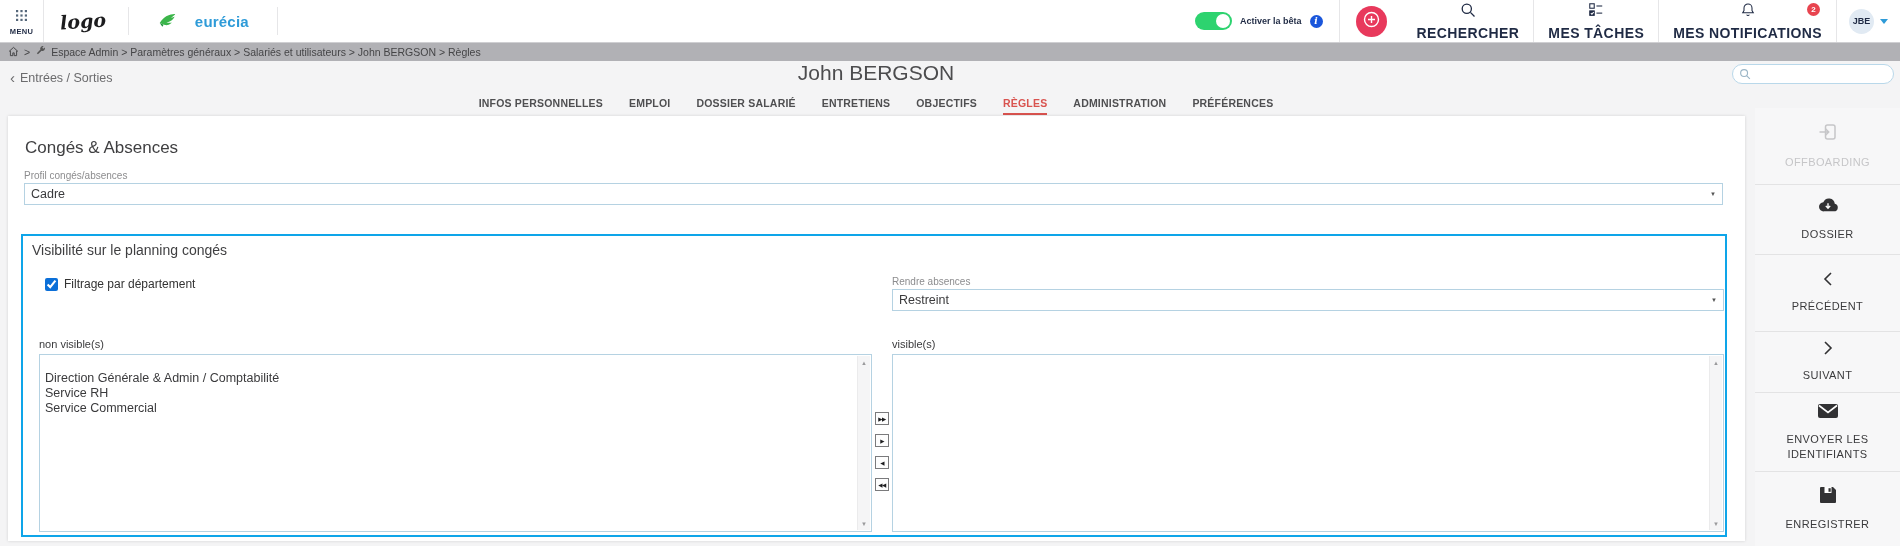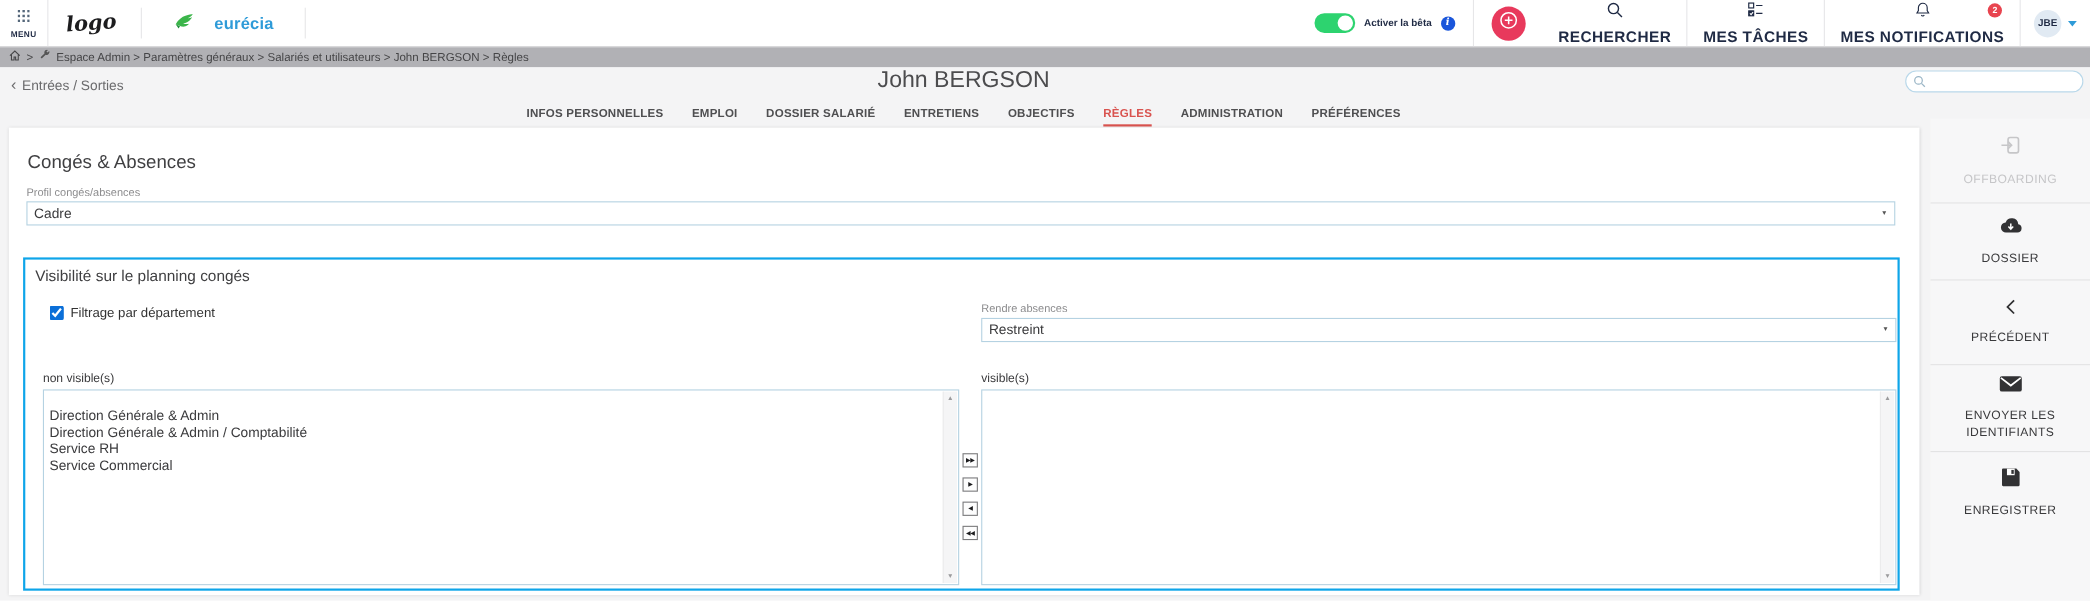--- a/index.html
+++ b/index.html
@@ -250,21 +250,20 @@
     <div class="field-label rendre-label">Rendre absences</div>
     <div class="select restreint-select">
       <span>Restreint</span>
       <span class="arr">▼</span>
     </div>
 
     <div class="list-label nonvis-label">non visible(s)</div>
     <div class="list-label vis-label">visible(s)</div>
 
     <div class="listbox left">
-      <div class="list-item">Direction Générale &amp; Admin</div>
       <div class="list-item">Direction Générale &amp; Admin / Comptabilité</div>
       <div class="list-item">Service RH</div>
       <div class="list-item">Service Commercial</div>
       <div class="scrollbar">
         <div class="scroll-arrow">▲</div>
         <div class="scroll-arrow">▼</div>
       </div>
     </div>
 
     <div class="transfer">
@@ -303,20 +302,28 @@
     <span class="lbl">DOSSIER</span>
   </div>
   <div class="side-btn h77">
     <span>
       <svg width="10" height="14" viewBox="0 0 10 14" fill="none" stroke="#323234" stroke-width="1.6">
         <path d="M8 1L2 7l6 6"></path>
         </svg>
     </span>
     <span class="lbl">PRÉCÉDENT</span>
   </div>
+  <div class="side-btn h61">
+    <span>
+      <svg width="10" height="14" viewBox="0 0 10 14" fill="none" stroke="#323234" stroke-width="1.6">
+        <path d="M2 1l6 6-6 6"></path>
+        </svg>
+    </span>
+    <span class="lbl">SUIVANT</span>
+  </div>
   <div class="side-btn h79">
     <span>
       <svg width="22" height="16" viewBox="0 0 22 16">
           <rect x="1" y="1" width="20" height="14" rx="2" fill="#323234"></rect>
           <path d="M2 2.5l9 7 9-7" stroke="#fff" stroke-width="1.6" fill="none"></path>
         </svg>
     </span>
     <span class="lbl">ENVOYER LES IDENTIFIANTS</span>
   </div>
   <div class="side-btn h74">

